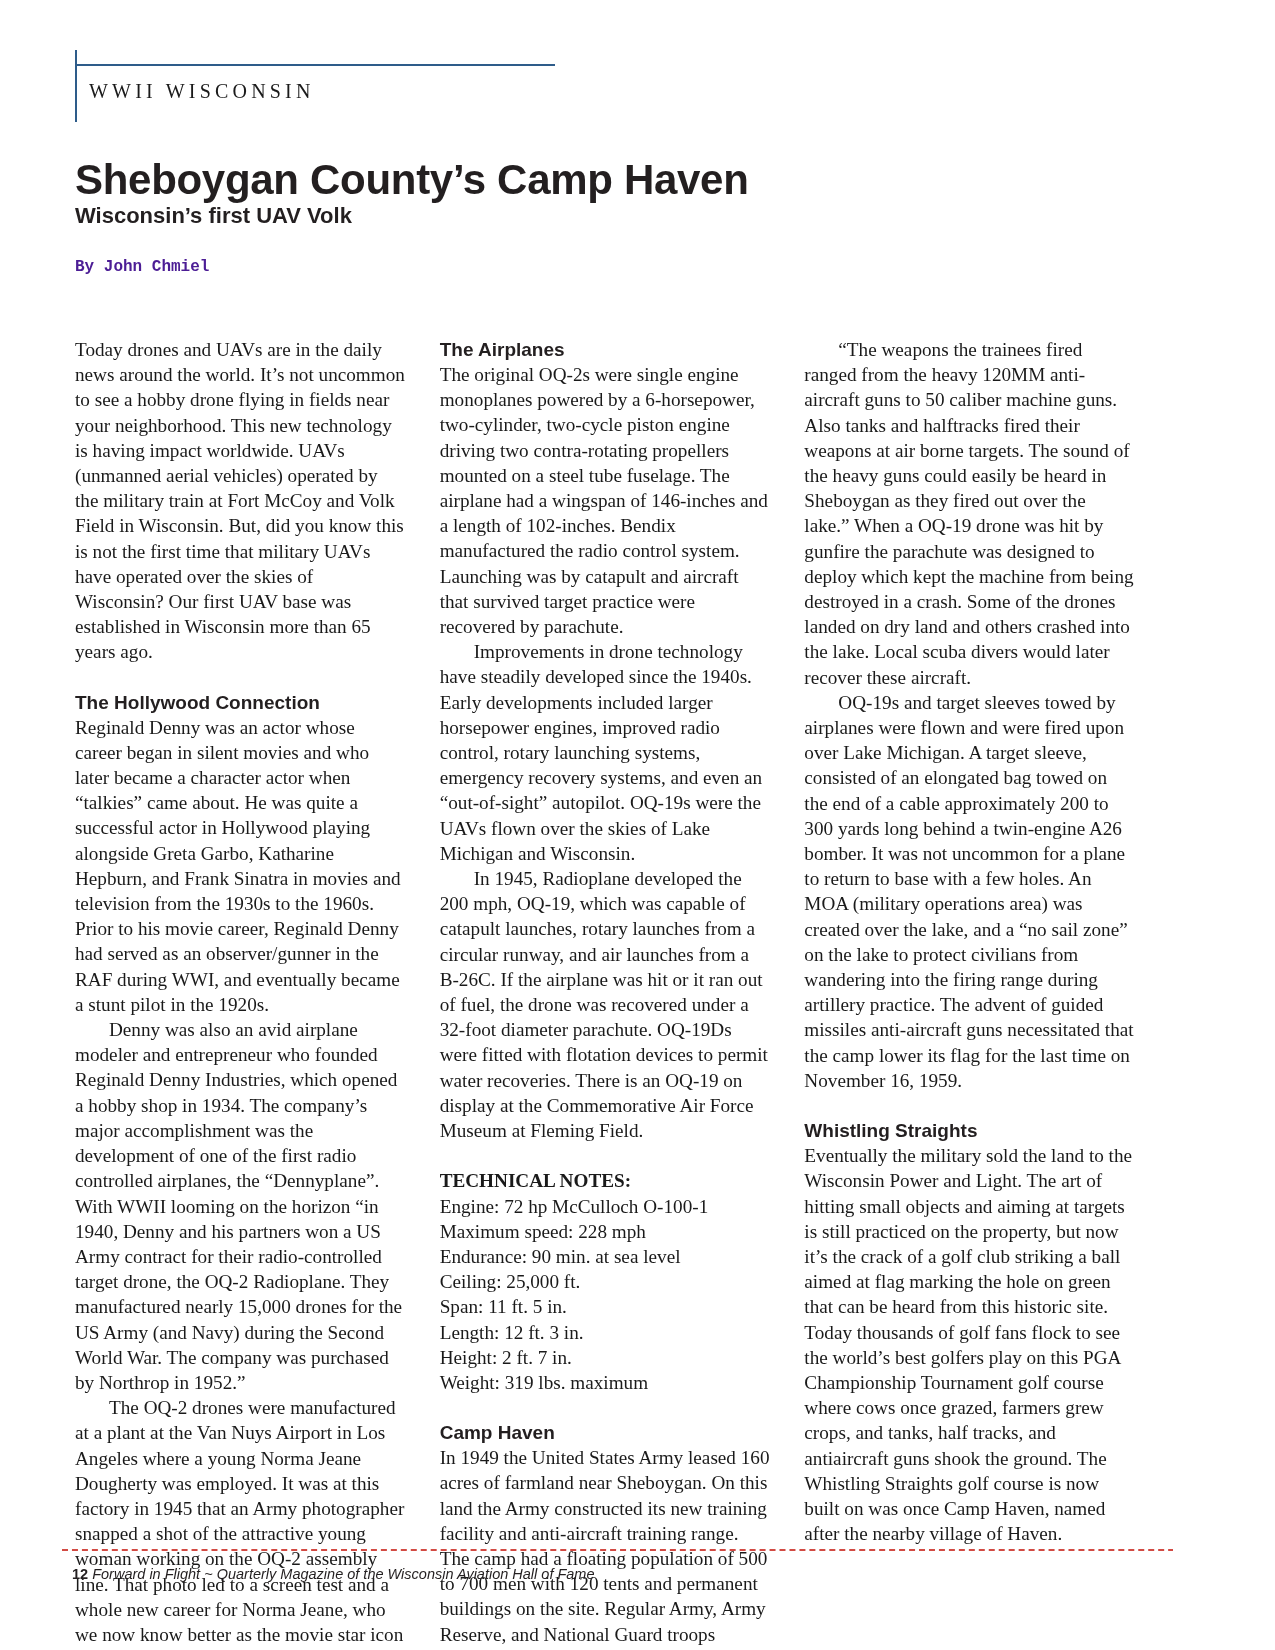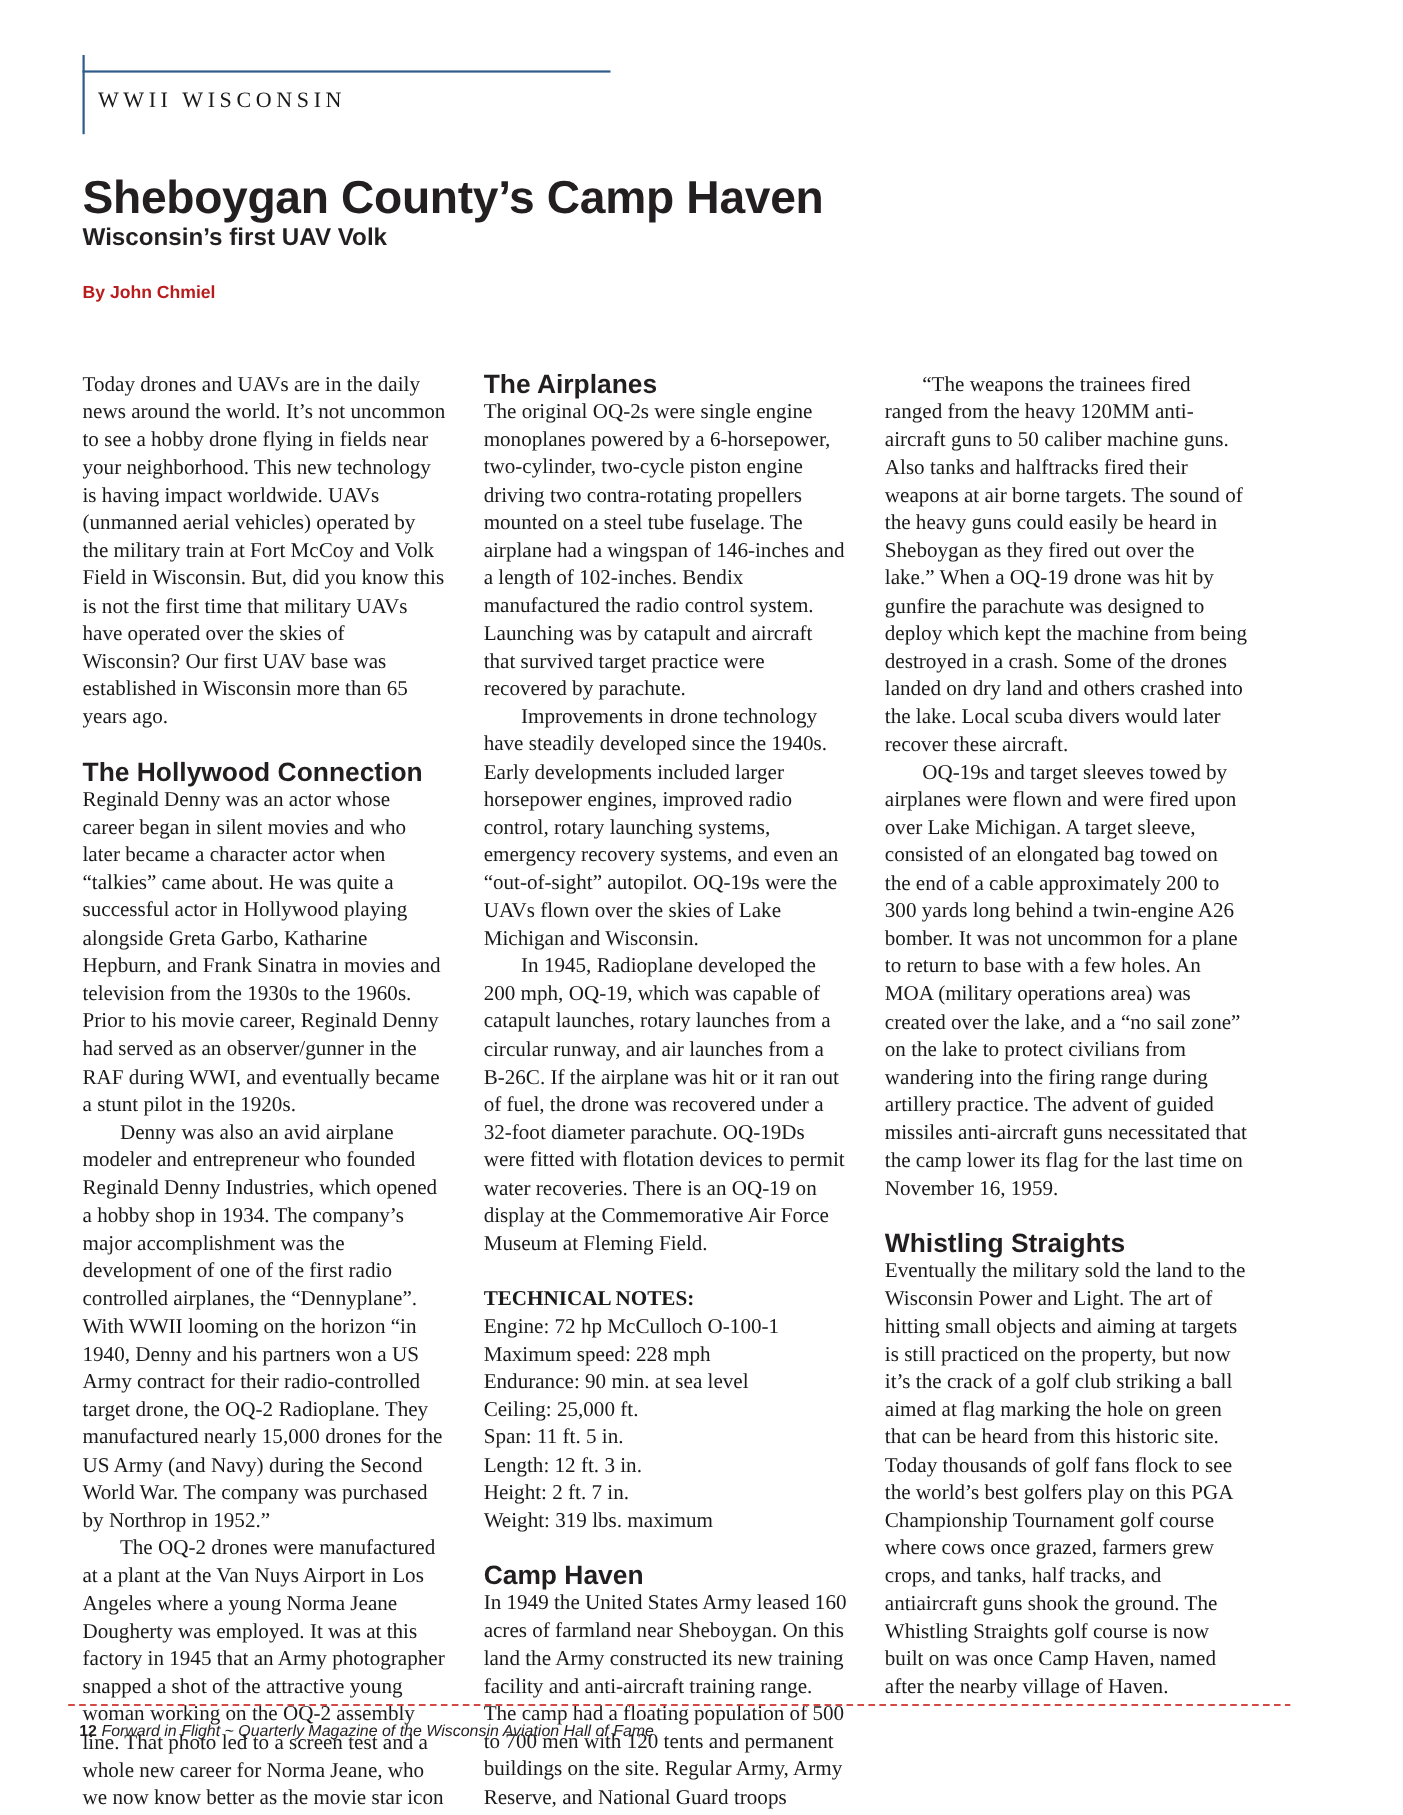--- a/index.html
+++ b/index.html
@@ -72,24 +72,24 @@
     font-weight: bold;
     font-size: 22px;
     line-height: 28px;
     color: #231f20;
     margin: 2px 0 0 0;
   }
   .byline {
     position: absolute;
     left: 75px;
     top: 258px;
-    font-family: Liberation Sans, sans-serif;
+    font-family: Liberation Mono, monospace;
     font-weight: bold;
     font-size: 16px;
-    color: #b91c1c;
+    color: #4c1d95;
   }
 
   
   .columns {
     position: absolute;
     left: 75px;
     top: 337px;
     width: 1060px;
     height: 1165px;
     display: flex;
@@ -104,21 +104,21 @@
   }
   .col p {
     margin: 0;
     text-align: left;
   }
   .col p.indent { text-indent: 34px; }
 
   h3.sec {
     font-family: "Liberation Sans", "DejaVu Sans", sans-serif;
     font-weight: bold;
-    font-size: 24px;
+    font-size: 19px;
     line-height: 25px;
     color: #231f20;
     margin: 25px 0 0 0;
   }
   h3.sec.first { margin-top: 0; }
   h3.sec-serif {
     font-family: "Liberation Serif", "DejaVu Serif", serif;
     font-weight: bold;
     font-size: 19.2px;
     line-height: 25.2px;

